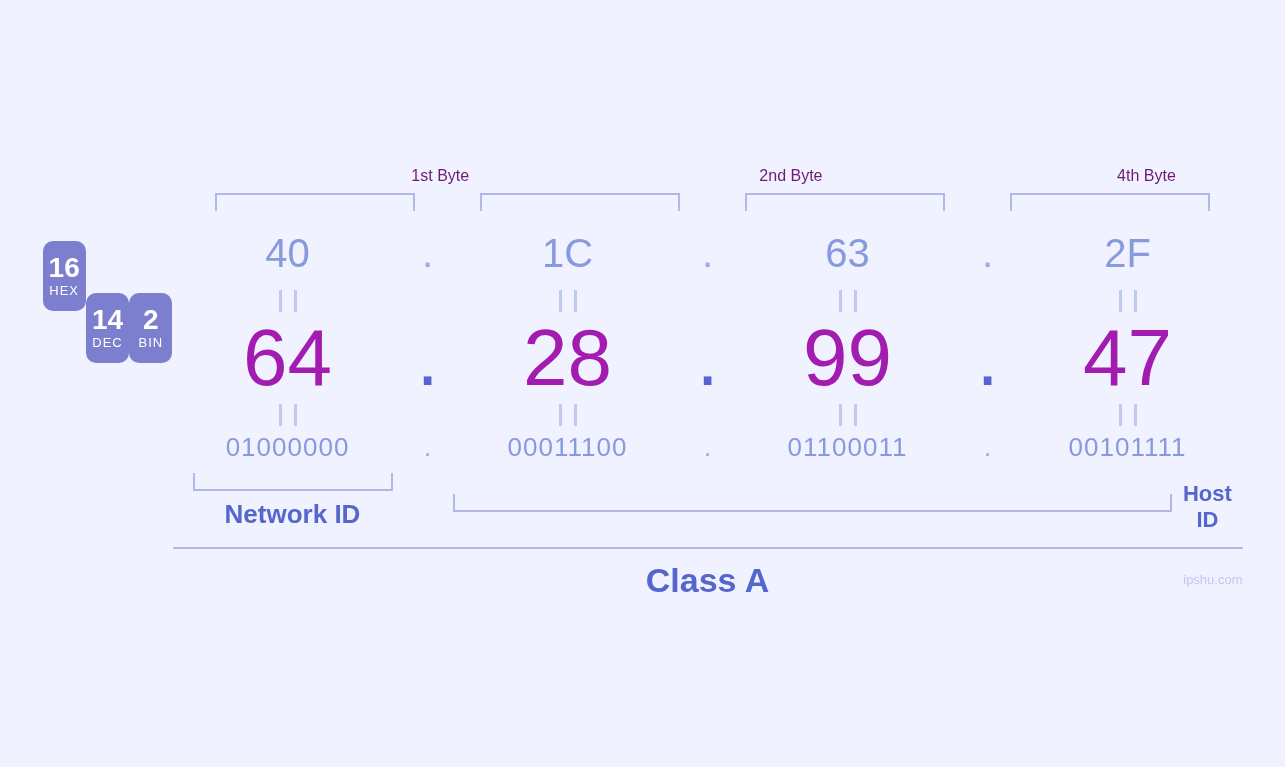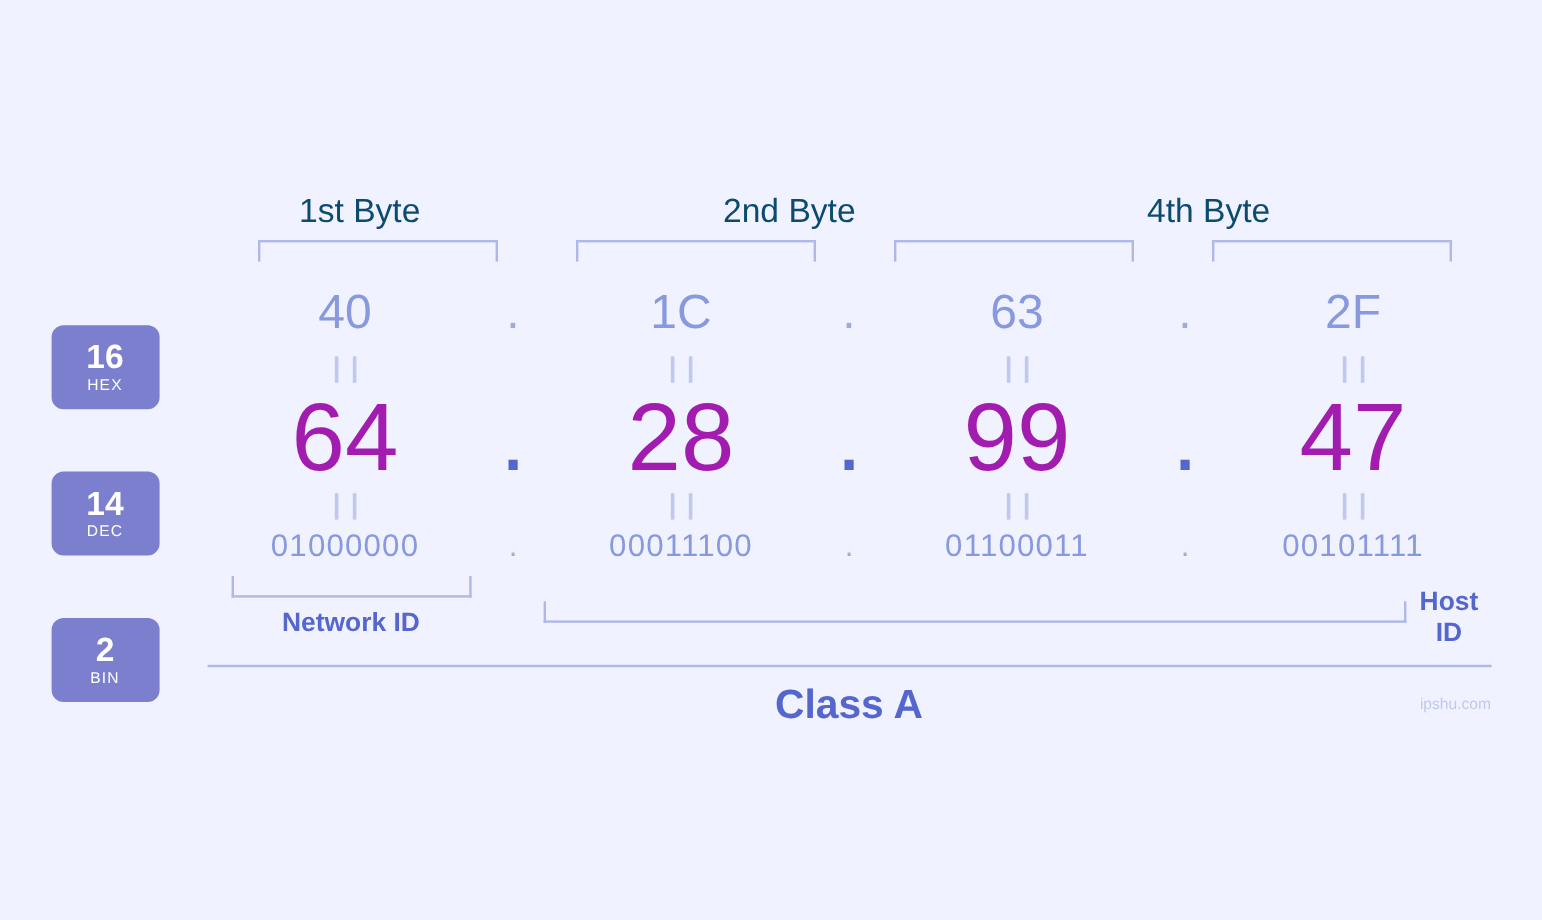--- a/index.html
+++ b/index.html
@@ -22,24 +22,24 @@
 
     
     .byte-labels {
       display: flex;
       justify-content: space-around;
       padding-left: 140px;
       margin-bottom: 8px;
     }
 
     .byte-label {
-      color: #0c4a6e;
-      font-size: 28px;
+      color: #701a75;
+      font-size: 16px;
       width: 220px;
-      text-align: left;
+      text-align: right;
     }
 
     
     .brackets-top {
       display: flex;
       justify-content: space-around;
       padding-left: 140px;
       margin-bottom: 20px;
     }
 
@@ -185,21 +185,21 @@
 
   <div class="brackets-top">
     <div class="bracket-top"></div>
     <div class="bracket-top"></div>
     <div class="bracket-top"></div>
     <div class="bracket-top"></div>
   </div>
 
   <div style="display: flex; align-items: flex-start;">
 
-    <div class="badges-col" style="width:130px; display:flex; flex-direction:column; justify-content:center; padding-top:10px; min-height: 370px;">
+    <div class="badges-col" style="width:130px; display:flex; flex-direction:row; justify-content:flex-start; padding-top:10px; min-height: 370px;">
       <div class="base-badge" style="margin-bottom:0;">
         <span class="base-num">16</span>
         <span class="base-name">HEX</span>
       </div>
       <div class="base-badge" style="margin-top:52px; margin-bottom:0;">
         <span class="base-num">14</span>
         <span class="base-name">DEC</span>
       </div>
       <div class="base-badge" style="margin-top:52px; margin-bottom:0;">
         <span class="base-num">2</span>
@@ -322,21 +322,21 @@
         </div>
         <div class="value-cell">
           <span class="bin-val">00101111</span>
         </div>
       </div>
 
       <div style="display:flex; margin-top:10px; align-items:flex-start;">
 
         <div style="display:flex; flex-direction:column; align-items:center; width: calc(220px + 20px);">
           <div style="width:200px; height:18px; border-bottom:2px solid #b0b8e8; border-left:2px solid #b0b8e8; border-right:2px solid #b0b8e8;"></div>
-          <div style="color:#5566cc; font-size:22px; font-weight:600; margin-top:8px; text-align:center;">Network ID</div>
+          <div style="color:#5566cc; font-size:26px; font-weight:600; margin-top:8px; text-align:center;">Network ID</div>
         </div>
 
         <div style="width:40px;"></div>
 
         <div style="display:flex; flex-direction:row; align-items:center; flex:1;">
           <div style="width:100%; height:18px; border-bottom:2px solid #b0b8e8; border-left:2px solid #b0b8e8; border-right:2px solid #b0b8e8;"></div>
           <div style="color:#5566cc; font-size:22px; font-weight:600; margin-top:8px; text-align:center;">Host ID</div>
         </div>
       </div>
 

